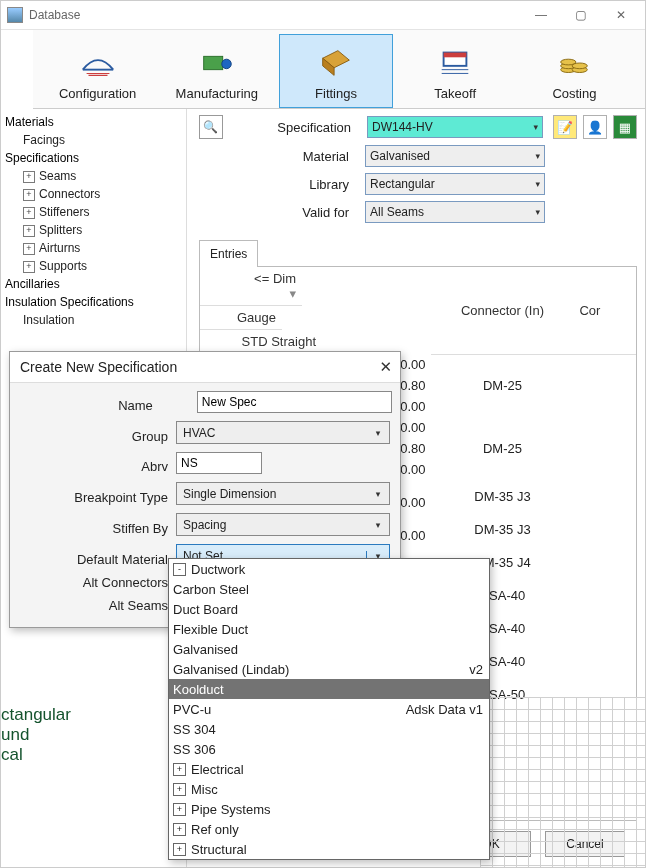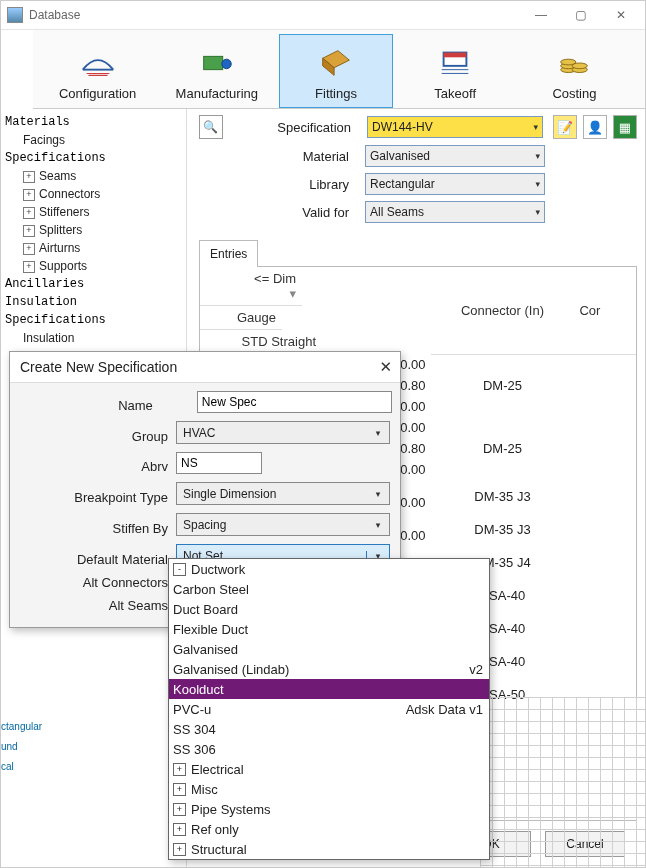--- a/index.html
+++ b/index.html
@@ -79,21 +79,21 @@
     position: relative;
   }
   .tree {
     width: 184px;
     border-right: 1px solid #ddd;
     padding: 4px 4px;
     overflow: hidden;
     font-size: 12px;
     line-height: 18px;
   }
-  .tree .group { font-weight: normal; color: #000; font-family: Liberation Mono, monospace; }
+  .tree .group { font-weight: normal; color: #000; }
   .tree .node { padding-left: 0; }
   .tree .child { padding-left: 18px; }
   .tree .expand {
     display:inline-block;
     width:10px; height:10px;
     border:1px solid #7a7a7a;
     font-size:9px; line-height:9px;
     text-align:center;
     margin-right:4px;
     color:#444;
@@ -114,21 +114,21 @@
   }
   .form-row label {
     width: 108px;
     text-align:right;
     margin-right:16px;
     font-size:13px;
   }
   .form-row .field {
     height:22px;
     border:1px solid #7a9ac0;
-    background:#fde047;
+    background:#5eead4;
     padding:0 4px;
     font-size:12px;
     box-sizing:border-box;
   }
   .form-row .combo {
     display:flex; align-items:center; justify-content:space-between;
     width:180px;
   }
   .combo .chev {
     font-size:9px; color:#333;
@@ -258,21 +258,21 @@
     font-size:13px;
   }
   .dd-item {
     height:20px;
     display:flex;
     align-items:center;
     padding:0 6px 0 4px;
   }
   .dd-item.sub { }
   .dd-item.sel {
-    background:#701a75;
+    background:#737373;
     color:#fff;
   }
   .dd-item .tog {
     display:inline-block;
     width:11px; height:11px;
     border:1px solid #666;
     font-size:9px; line-height:10px;
     text-align:center;
     margin-right:5px;
   }
@@ -284,25 +284,24 @@
     width:165px; height:170px;
     background-image: linear-gradient(#d0d0d0 1px, transparent 1px),
                       linear-gradient(90deg, #d0d0d0 1px, transparent 1px);
     background-size: 12px 12px;
     z-index:1;
   }
   .bg-left {
     position:absolute;
     left:0;
     top:704px;
-    font-size:10px;
+    font-size:17px;
     line-height:20px;
-    color:#0369a1;
+    color:#14532d;
     z-index:1;
-    margin-top:12px;
   }
 </style>
 </head>
 <body>
 
 <div class="window">
 
   <div class="titlebar">
     <span class="app-icon"></span>
     <span class="title">Database</span>

